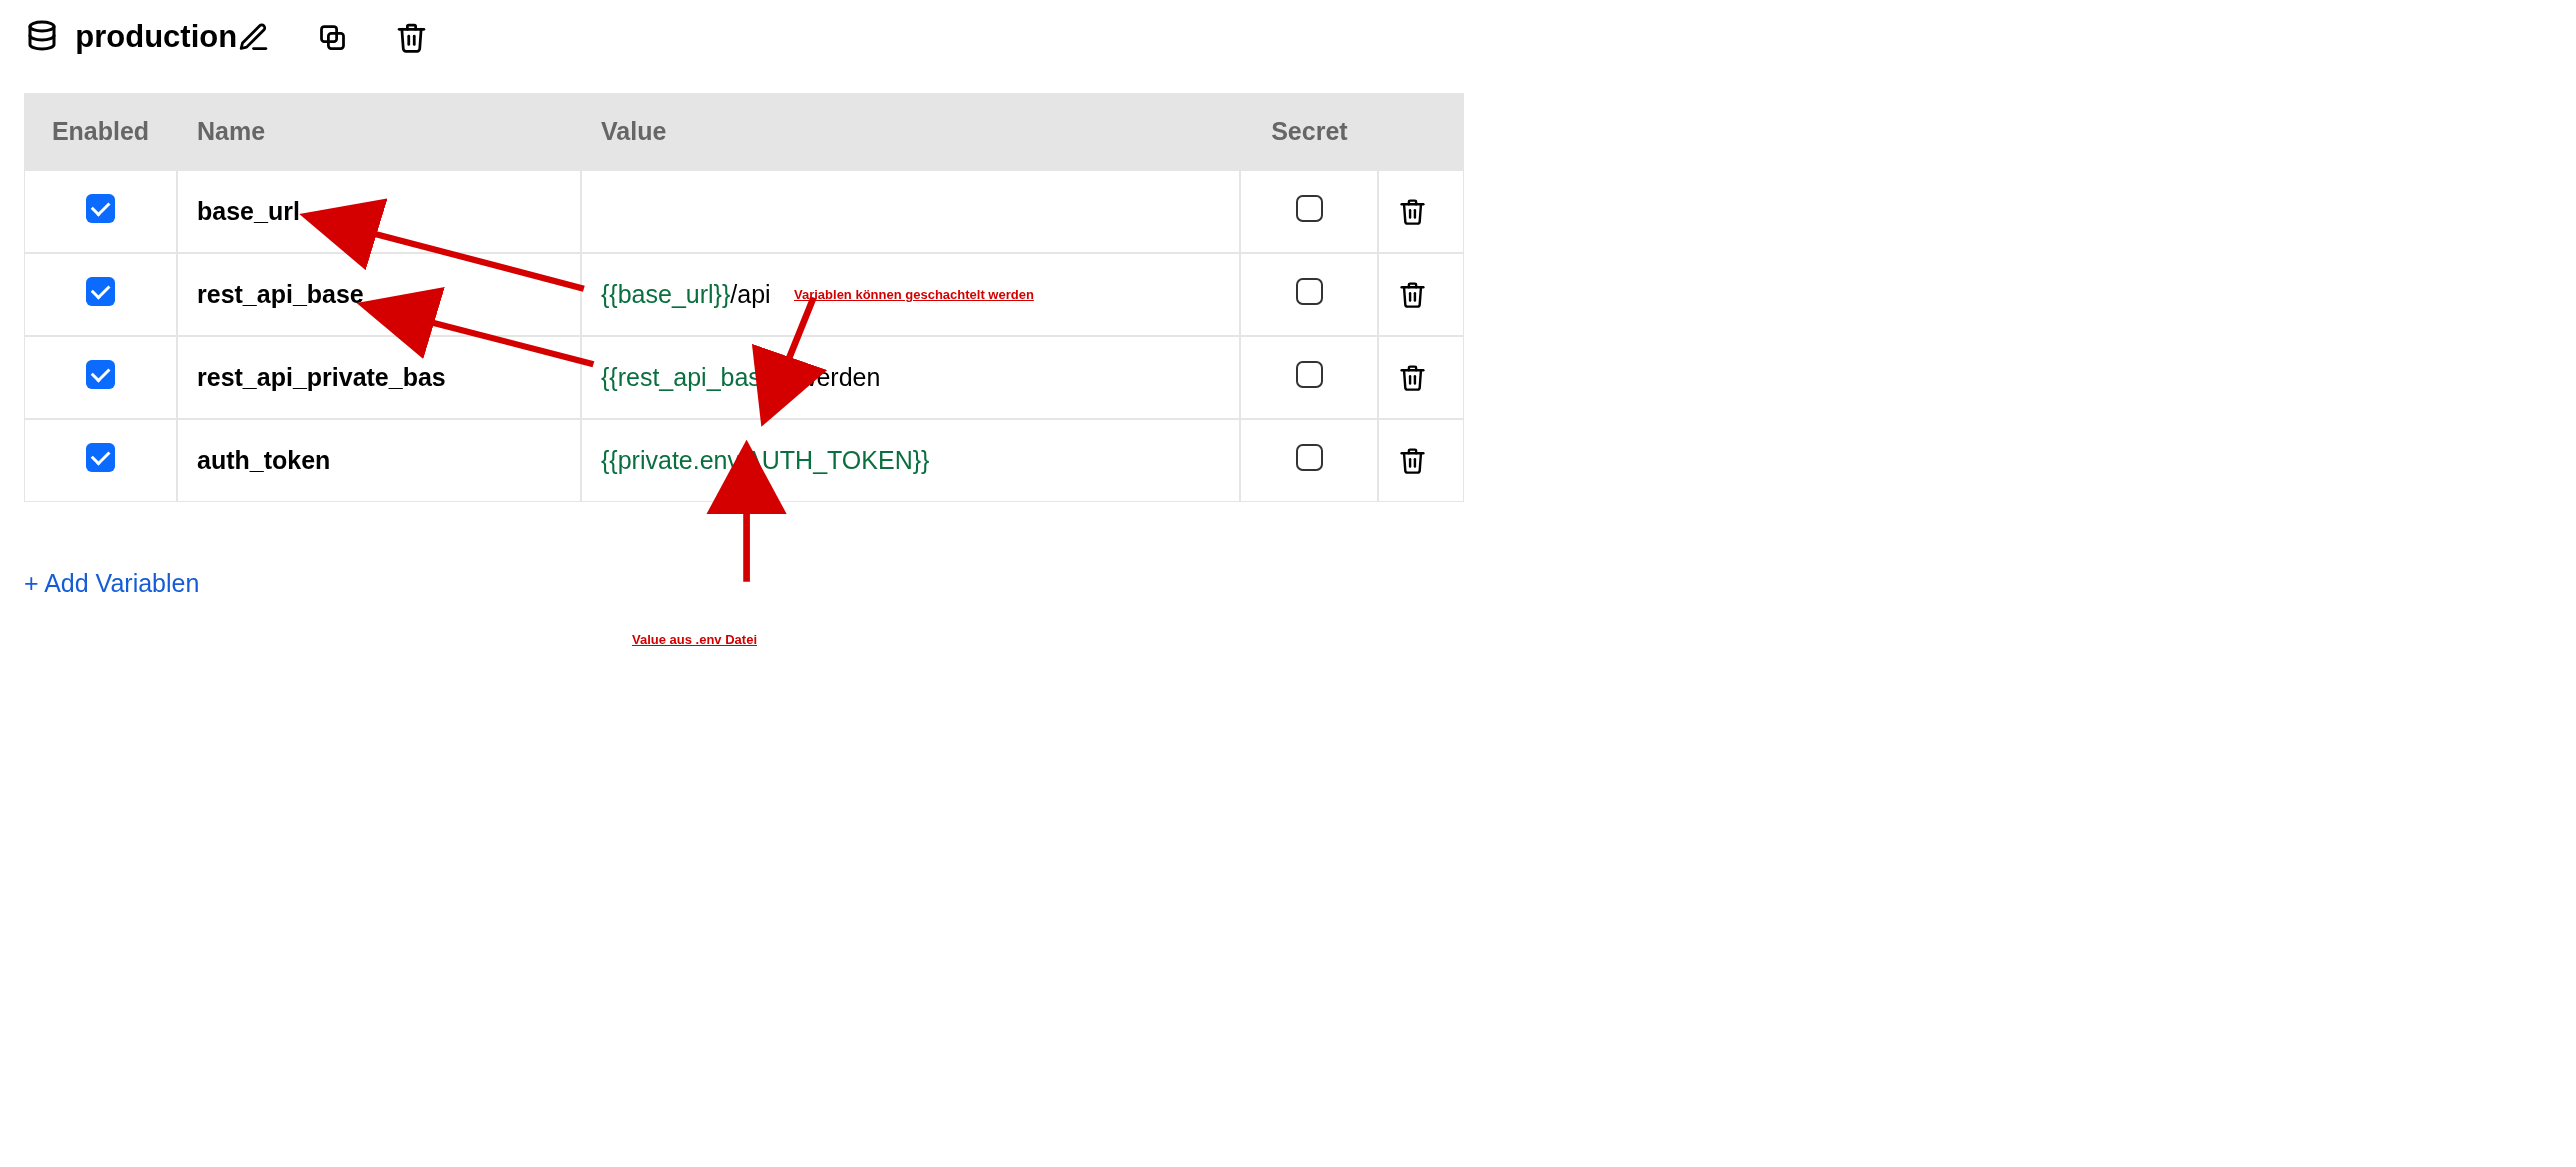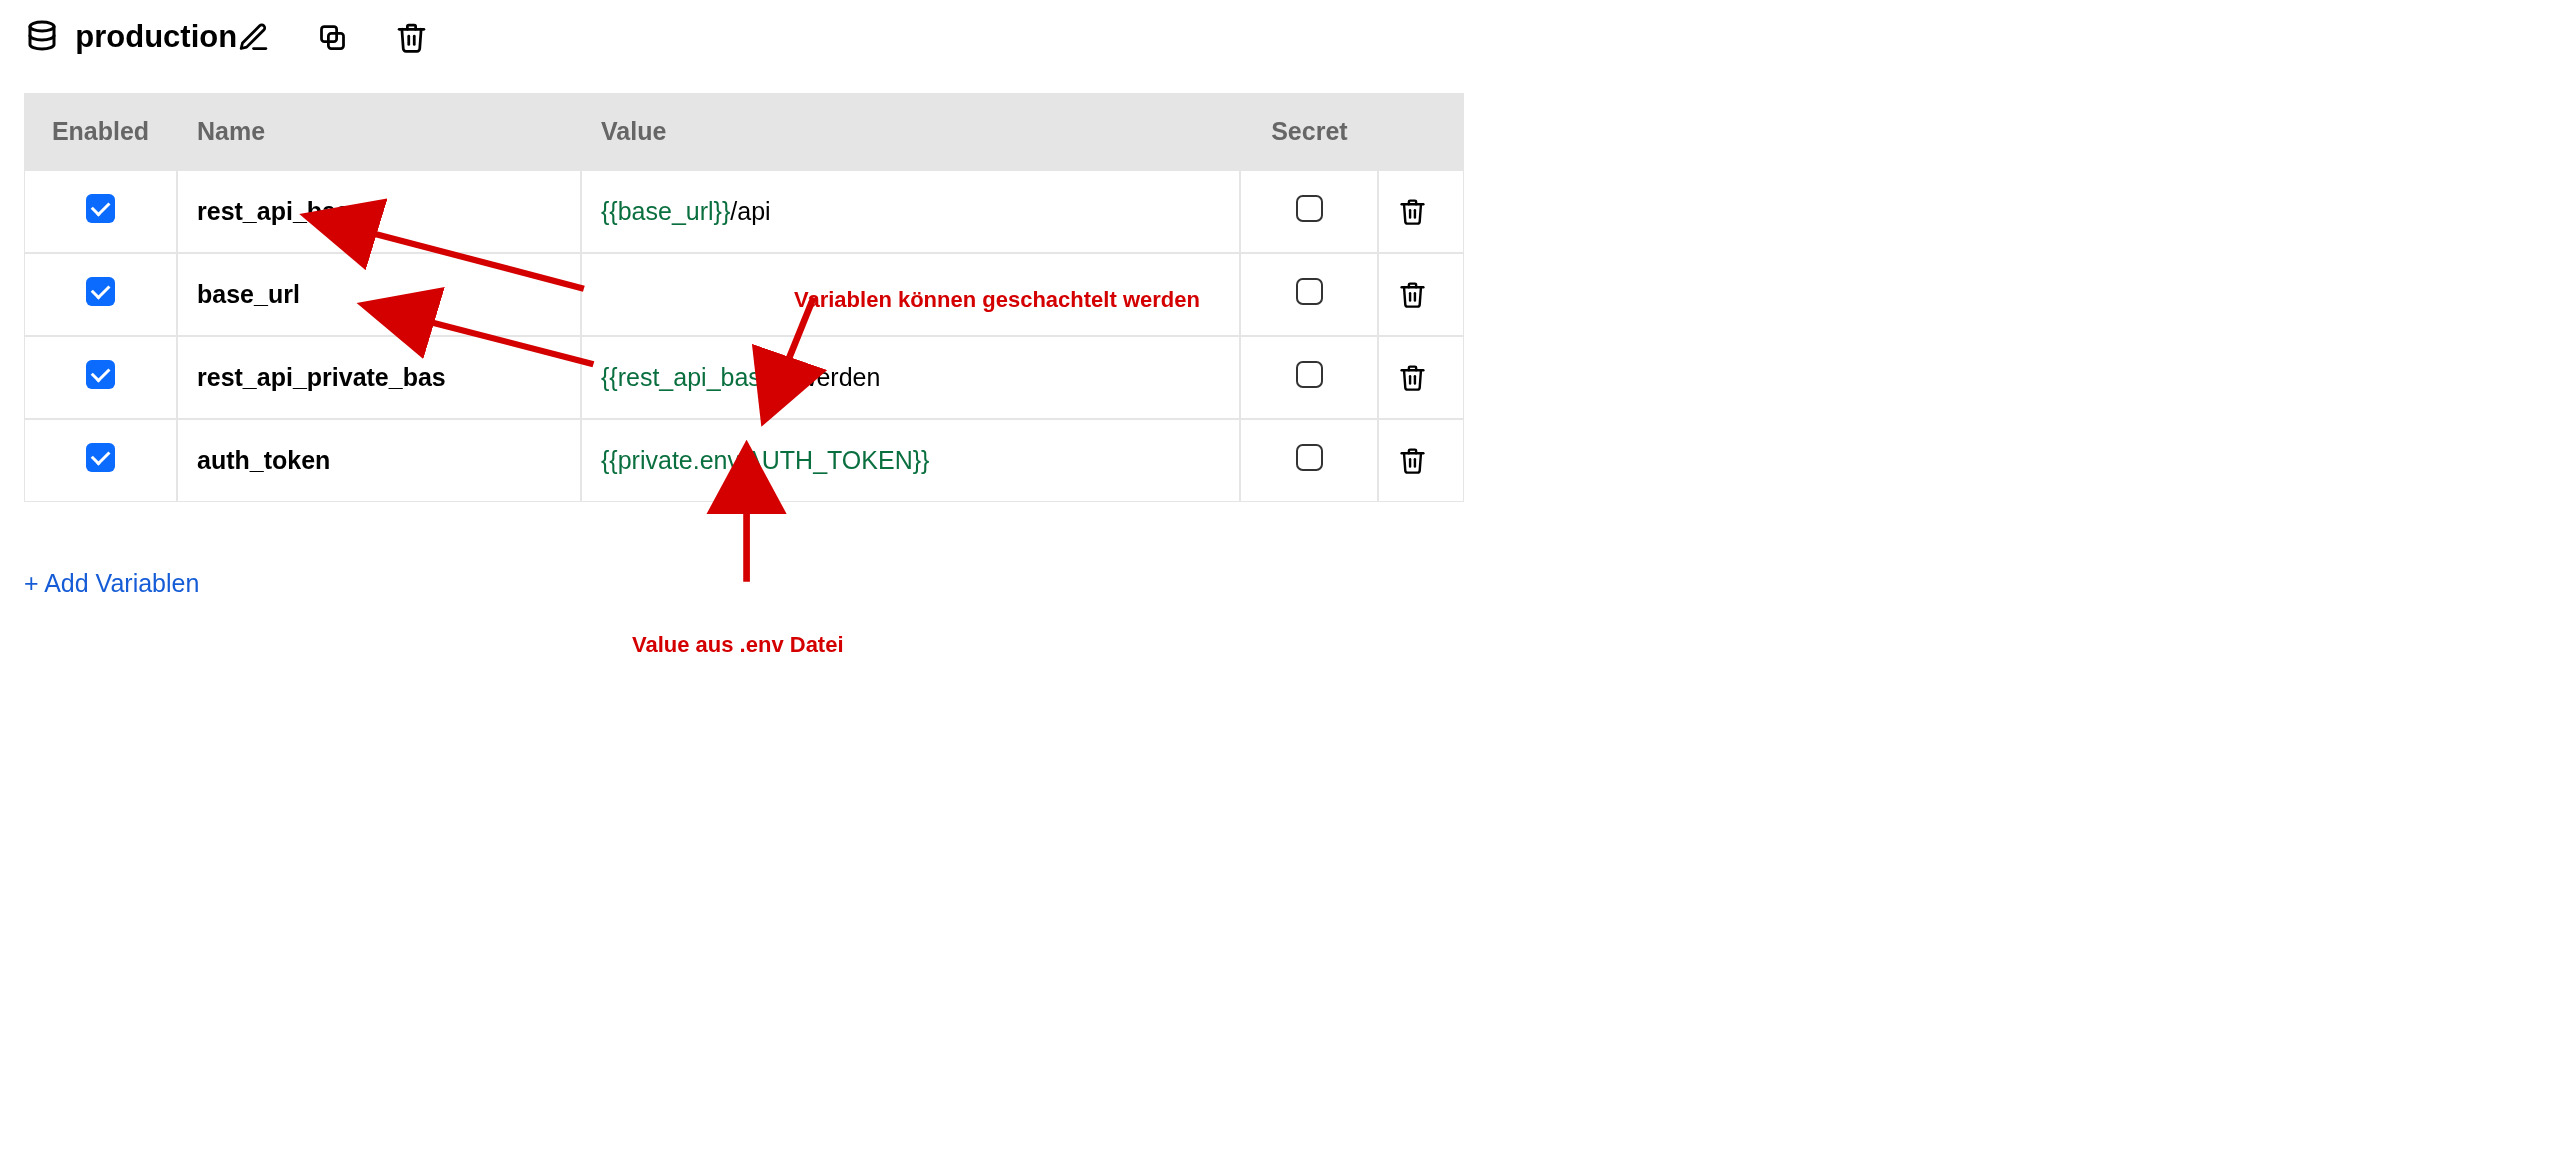--- a/index.html
+++ b/index.html
@@ -109,23 +109,24 @@
     font-size: 25px;
     color: #155cd6;
     cursor: pointer;
   }
 
   
   .anno {
     position: absolute;
     color: #d40000;
     font-weight: 700;
-    font-size: 22px;
+    font-size: 13px;
     pointer-events: none;
     white-space: nowrap;
+    text-decoration: underline;
   }
   svg.overlay {
     position: absolute;
     top: 0; left: 0;
     width: 100%; height: 100%;
     pointer-events: none;
   }
 </style>
 </head>
 <body>
@@ -180,41 +181,41 @@
         <th class="col-enabled">Enabled</th>
         <th class="col-name">Name</th>
         <th class="col-value">Value</th>
         <th class="col-secret">Secret</th>
         <th class="col-delete"></th>
       </tr>
     </thead>
     <tbody id="rows-body">
         <tr>
           <td class="col-enabled"><span class="check"></span></td>
+          <td class="col-name name-cell">base_url</td>
+          <td class="col-value value-cell"></td>
+          <td class="col-secret"><span class="sq"></span></td>
+          <td class="col-delete">
+            <button class="icon-btn">
+              <span>
+                <svg width="29" height="29" viewBox="0 0 24 24" fill="none" stroke="#000" stroke-width="2" stroke-linecap="round" stroke-linejoin="round">
+                  <polyline points="3 6 5 6 21 6"></polyline>
+                  <path d="M19 6l-1 14a2 2 0 0 1-2 2H8a2 2 0 0 1-2-2L5 6"></path>
+                  <path d="M10 11v6"></path>
+                  <path d="M14 11v6"></path>
+                  <path d="M9 6V4a1 1 0 0 1 1-1h4a1 1 0 0 1 1 1v2"></path>
+                </svg>
+              </span>
+            </button>
+          </td>
+        </tr>
+        <tr>
+          <td class="col-enabled"><span class="check"></span></td>
           <td class="col-name name-cell">rest_api_base</td>
           <td class="col-value value-cell"><span class="tmpl">{{base_url}}</span><span>/api</span></td>
-          <td class="col-secret"><span class="sq"></span></td>
-          <td class="col-delete">
-            <button class="icon-btn">
-              <span>
-                <svg width="29" height="29" viewBox="0 0 24 24" fill="none" stroke="#000" stroke-width="2" stroke-linecap="round" stroke-linejoin="round">
-                  <polyline points="3 6 5 6 21 6"></polyline>
-                  <path d="M19 6l-1 14a2 2 0 0 1-2 2H8a2 2 0 0 1-2-2L5 6"></path>
-                  <path d="M10 11v6"></path>
-                  <path d="M14 11v6"></path>
-                  <path d="M9 6V4a1 1 0 0 1 1-1h4a1 1 0 0 1 1 1v2"></path>
-                </svg>
-              </span>
-            </button>
-          </td>
-        </tr>
-        <tr>
-          <td class="col-enabled"><span class="check"></span></td>
-          <td class="col-name name-cell">base_url</td>
-          <td class="col-value value-cell"></td>
           <td class="col-secret"><span class="sq"></span></td>
           <td class="col-delete">
             <button class="icon-btn">
               <span>
                 <svg width="29" height="29" viewBox="0 0 24 24" fill="none" stroke="#000" stroke-width="2" stroke-linecap="round" stroke-linejoin="round">
                   <polyline points="3 6 5 6 21 6"></polyline>
                   <path d="M19 6l-1 14a2 2 0 0 1-2 2H8a2 2 0 0 1-2-2L5 6"></path>
                   <path d="M10 11v6"></path>
                   <path d="M14 11v6"></path>
                   <path d="M9 6V4a1 1 0 0 1 1-1h4a1 1 0 0 1 1 1v2"></path>

